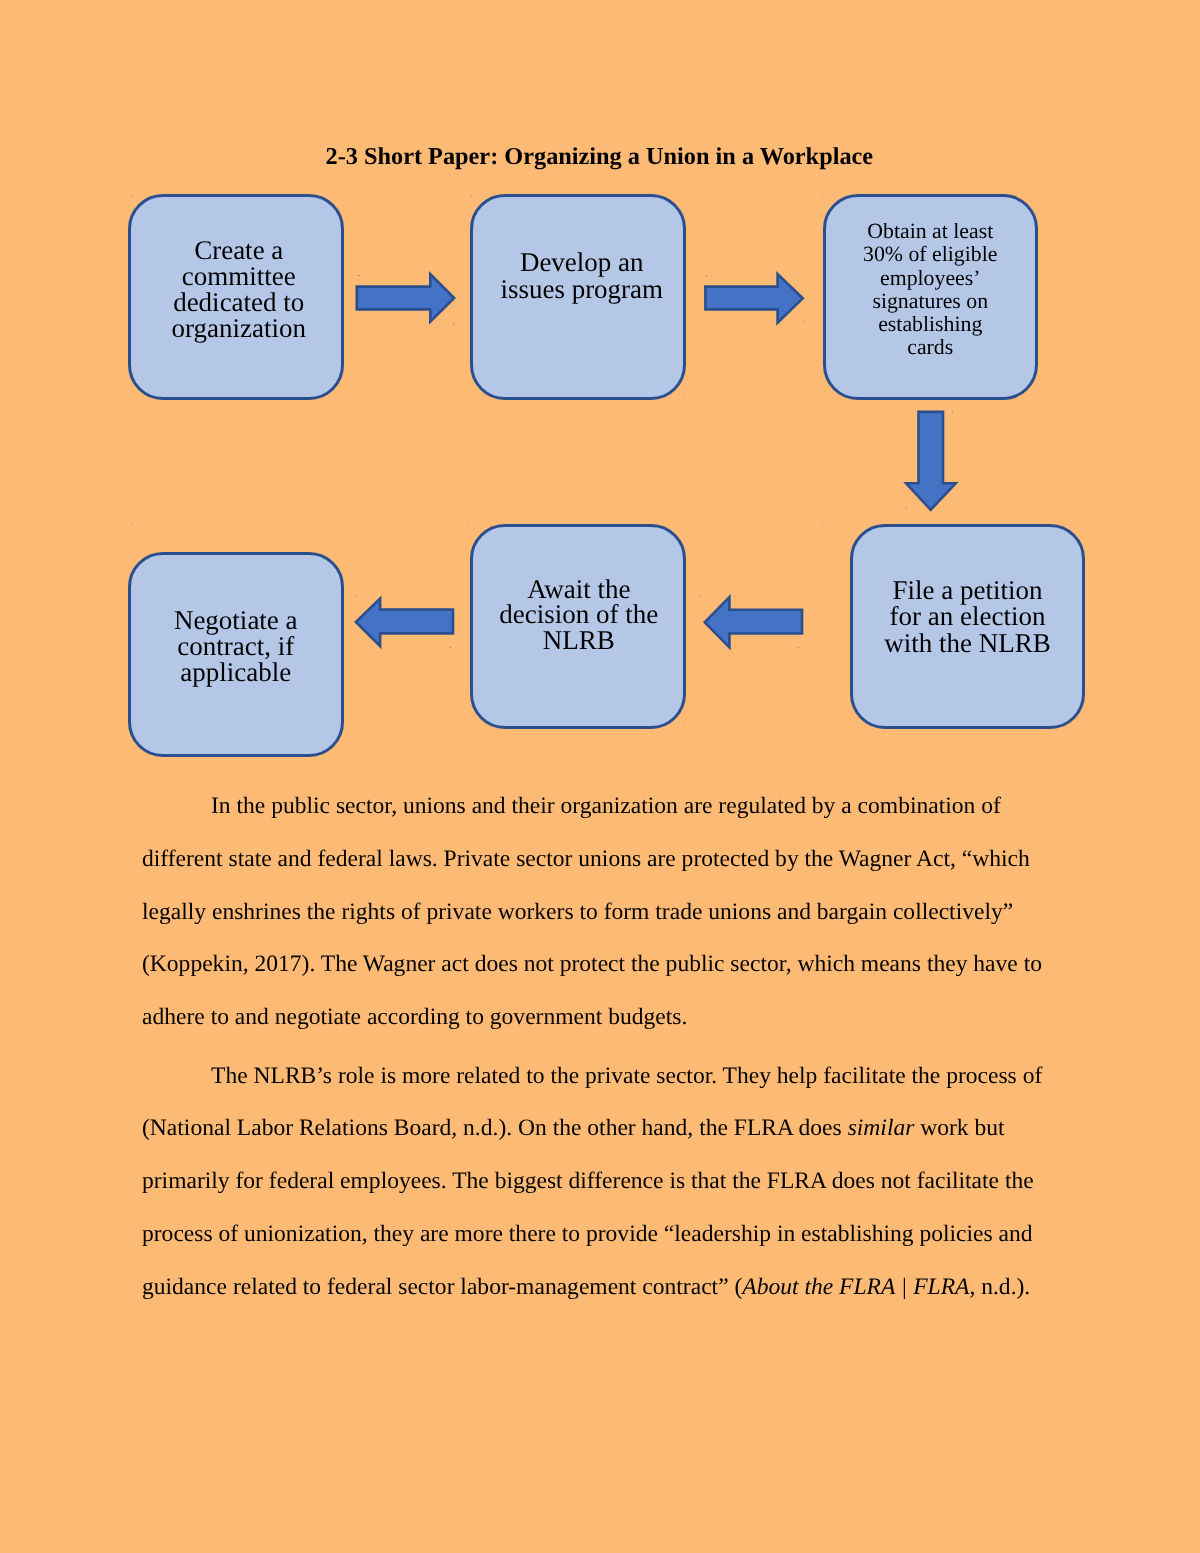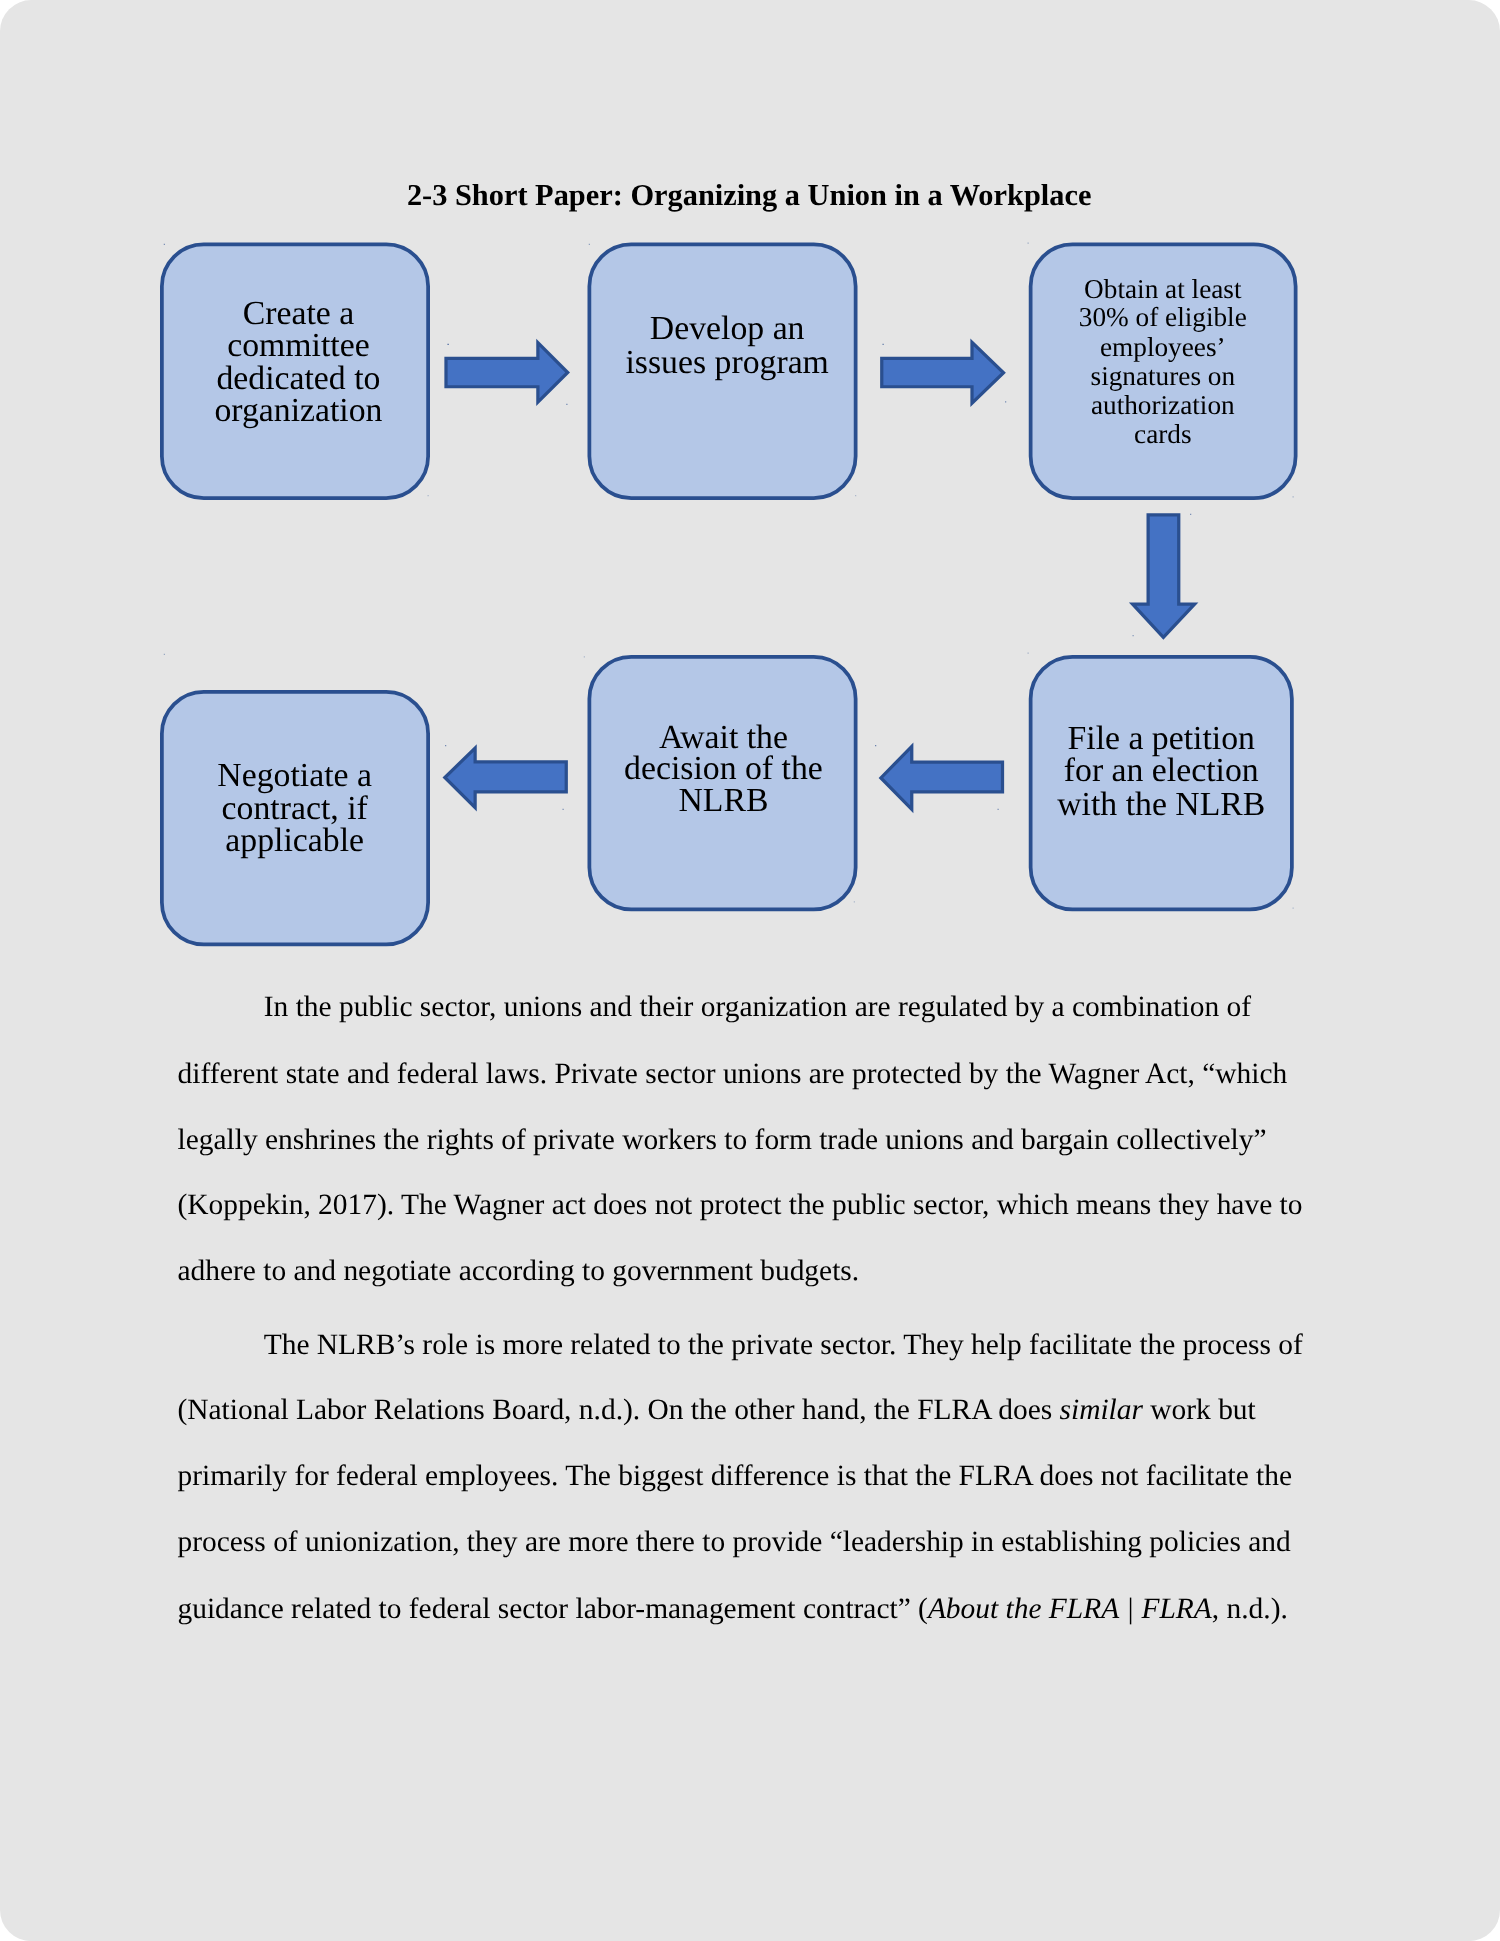--- a/index.html
+++ b/index.html
@@ -7,21 +7,21 @@
   body {
     width:1200px; height:1553px;
     background:#ffffff;
     font-family:"Liberation Serif", serif;
     color:#000000;
     position:relative;
     overflow:hidden;
     -webkit-font-smoothing:antialiased;
     text-rendering:geometricPrecision;
   }
-  .page { position:relative; width:1200px; height:1553px; background:#e5e5e5;border-radius:25px; }
+  .page { position:relative; width:1200px; height:1553px; background:#fdba74; }
 
   .doc-title {
     position:absolute; left:325.5px; top:143.5px;
     font-size:24.3px; font-weight:bold;
     white-space:nowrap; line-height:26px;
   }
 
   .flow { position:absolute; left:0; top:0; width:1200px; height:780px; }
 
   .fbox {
@@ -78,26 +78,26 @@
         <span>issues program</span>
       </div>
     </div>
 
     <div class="fbox" id="box3" style="left:823px; top:193.5px; width:214.5px; height:206px;">
       <div class="txt" style="top:23.7px; line-height:23.2px; font-size:21.8px; left:0px; right:0px;">
         <span>Obtain at least</span>
         <span>30% of eligible</span>
         <span>employees’</span>
         <span>signatures on</span>
-        <span>authorization</span>
+        <span>establishing</span>
         <span>cards</span>
       </div>
     </div>
 
-    <div class="fbox" id="box4" style="left:823px; top:523.5px; width:212px; height:205px;">
+    <div class="fbox" id="box4" style="left:850px; top:523.5px; width:235px; height:205px;">
       <div class="txt" style="top:50.1px; line-height:26.5px; left:0px; right:0px;">
         <span>File a petition</span>
         <span>for an election</span>
         <span>with the NLRB</span>
       </div>
     </div>
 
     <div class="fbox" id="box5" style="left:470px; top:523.5px; width:215.5px; height:205px;">
       <div class="txt" style="top:50.1px; line-height:25.7px; left:1px; right:-1px;">
         <span>Await the</span>

